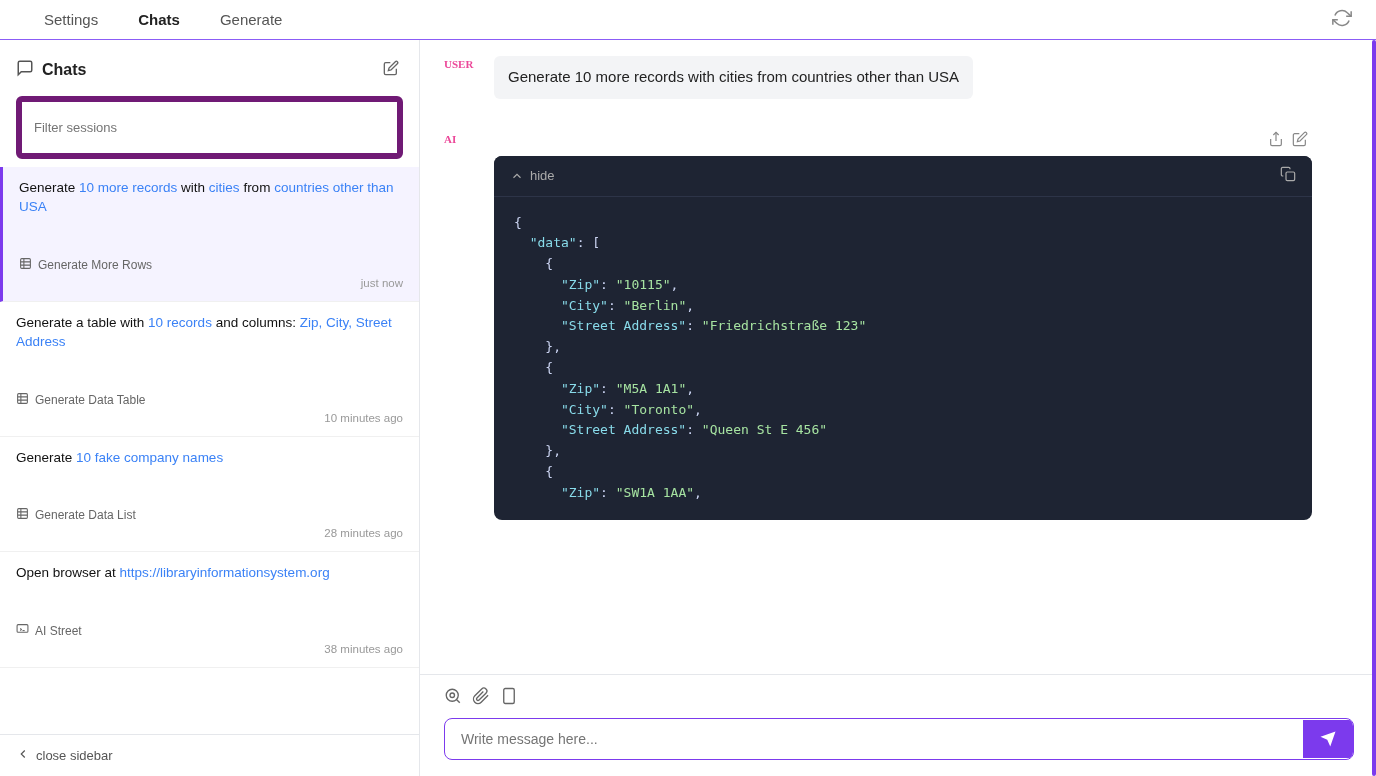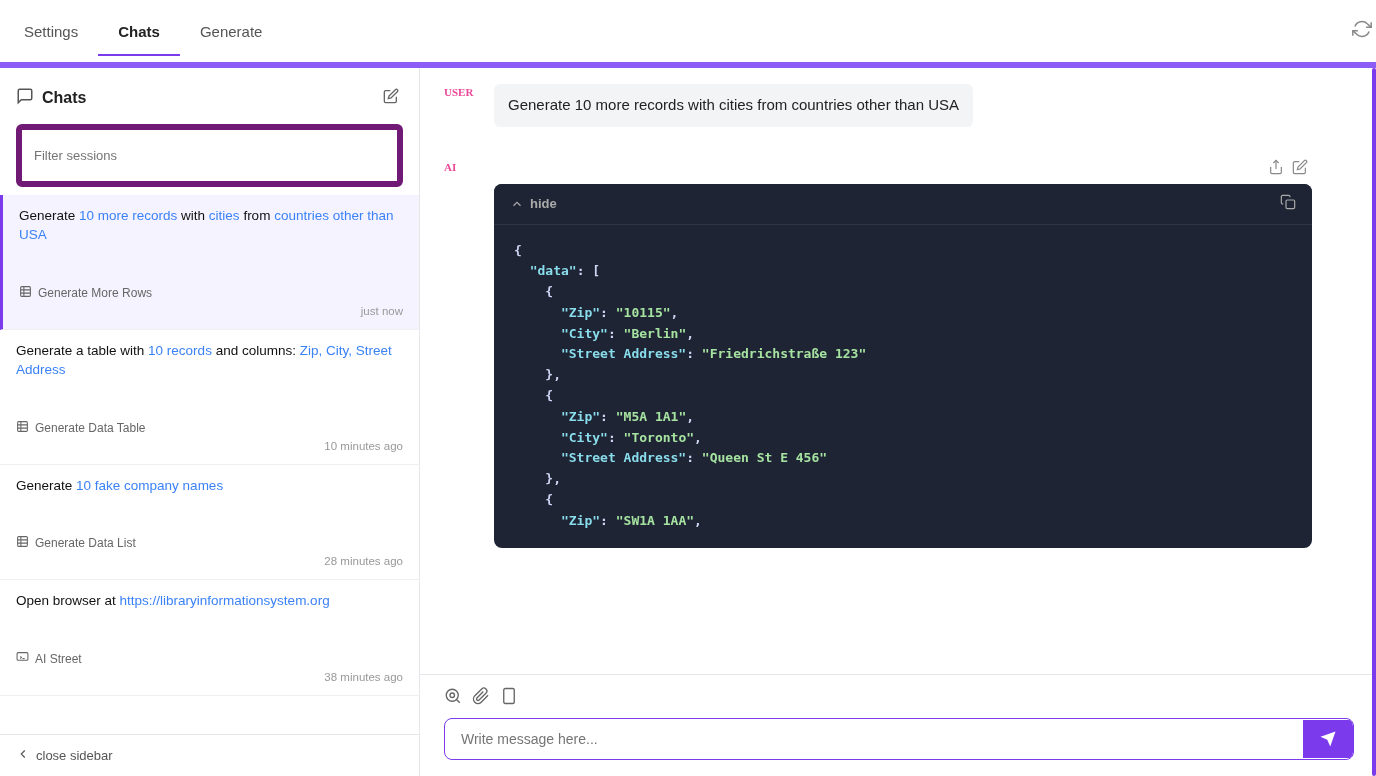--- a/index.html
+++ b/index.html
@@ -1,21 +1,21 @@
 <!DOCTYPE html>
 <html><head>
   <meta charset="utf-8">
   <style>
     * { box-sizing: border-box; margin: 0; padding: 0; }
     body { font-family: -apple-system, BlinkMacSystemFont, 'Segoe UI', sans-serif; background: #fff; display: flex; flex-direction: column; height: 776px; width: 1376px; overflow: hidden; }
 
     
     .top-tabs {
-      display: flex; align-items: center; border-bottom: 6px solid #8b5cf6;
-      padding: 0 4px; height: 68px; position: relative;
+      display: flex; align-items: center; border-bottom: 1px solid #8b5cf6;
+      padding: 0 24px; height: 40px; position: relative;
     }
     .top-tab {
       padding: 16px 20px; cursor: pointer; font-size: 15px; color: #555;
       position: relative; user-select: none;
     }
     .top-tab.active {
       color: #222; font-weight: 600;
     }
     .top-tab.active::after {
       content: ''; position: absolute; bottom: 0; left: 0; right: 0;
@@ -105,21 +105,21 @@
       font-size: 15px; color: #222; line-height: 1.5; background: #f3f4f6;
       padding: 10px 14px; border-radius: 6px; display: inline-block; max-width: 700px;
     }
     .ai-message-actions {
       display: flex; justify-content: flex-end; gap: 8px; margin-bottom: 6px; padding-right: 4px;
     }
     .ai-action-btn { cursor: pointer; color: #888; font-size: 14px; }
 
     
     .code-block {
-      background: #1e2433; border-radius: 8px; overflow: hidden; margin-top: 4px; font-weight: bold;
+      background: #1e2433; border-radius: 8px; overflow: hidden; margin-top: 4px;
     }
     .code-block-header {
       display: flex; align-items: center; justify-content: space-between;
       padding: 10px 16px; background: #1e2433; border-bottom: 1px solid #2d3448;
     }
     .code-block-hide {
       display: flex; align-items: center; gap: 6px; color: #aaa; font-size: 13px; cursor: pointer;
     }
     .code-block-copy { color: #aaa; cursor: pointer; font-size: 16px; }
     .code-content {

